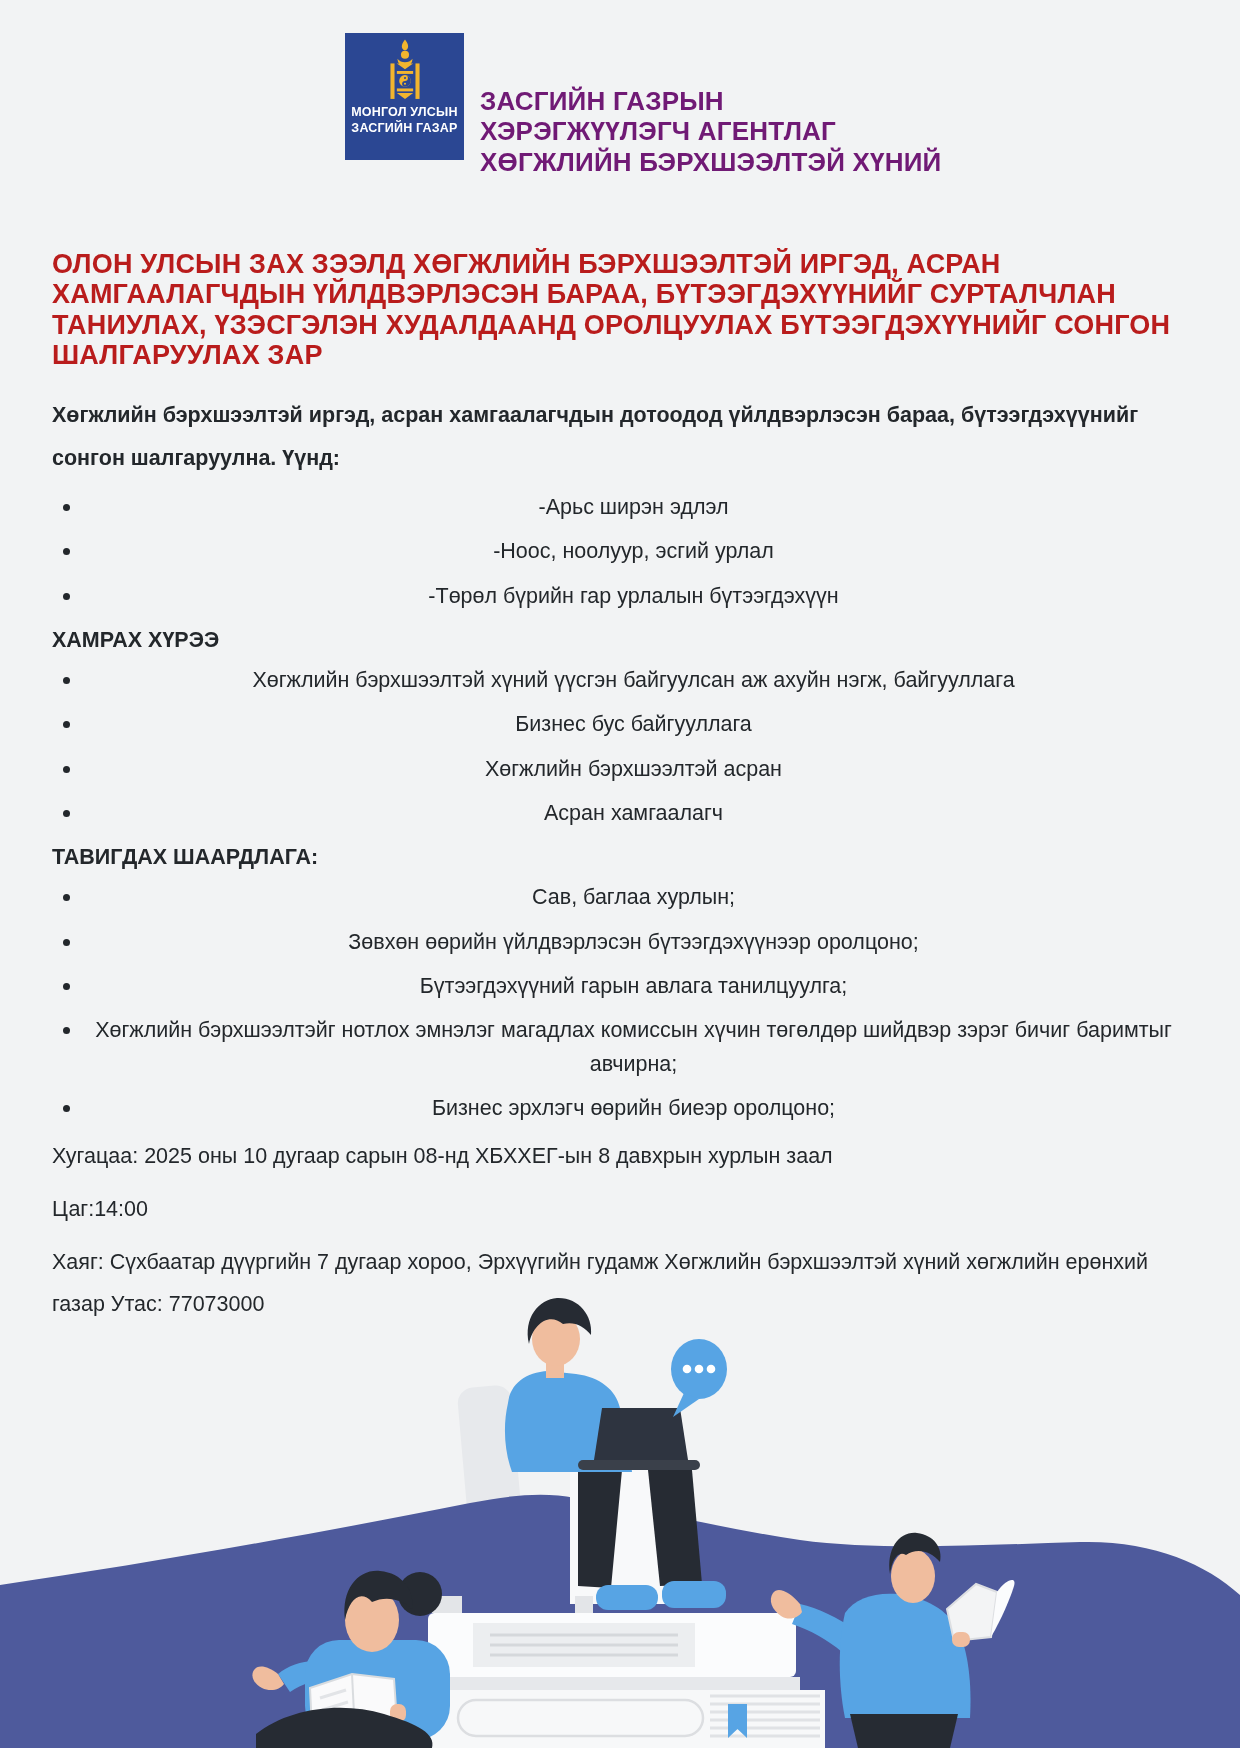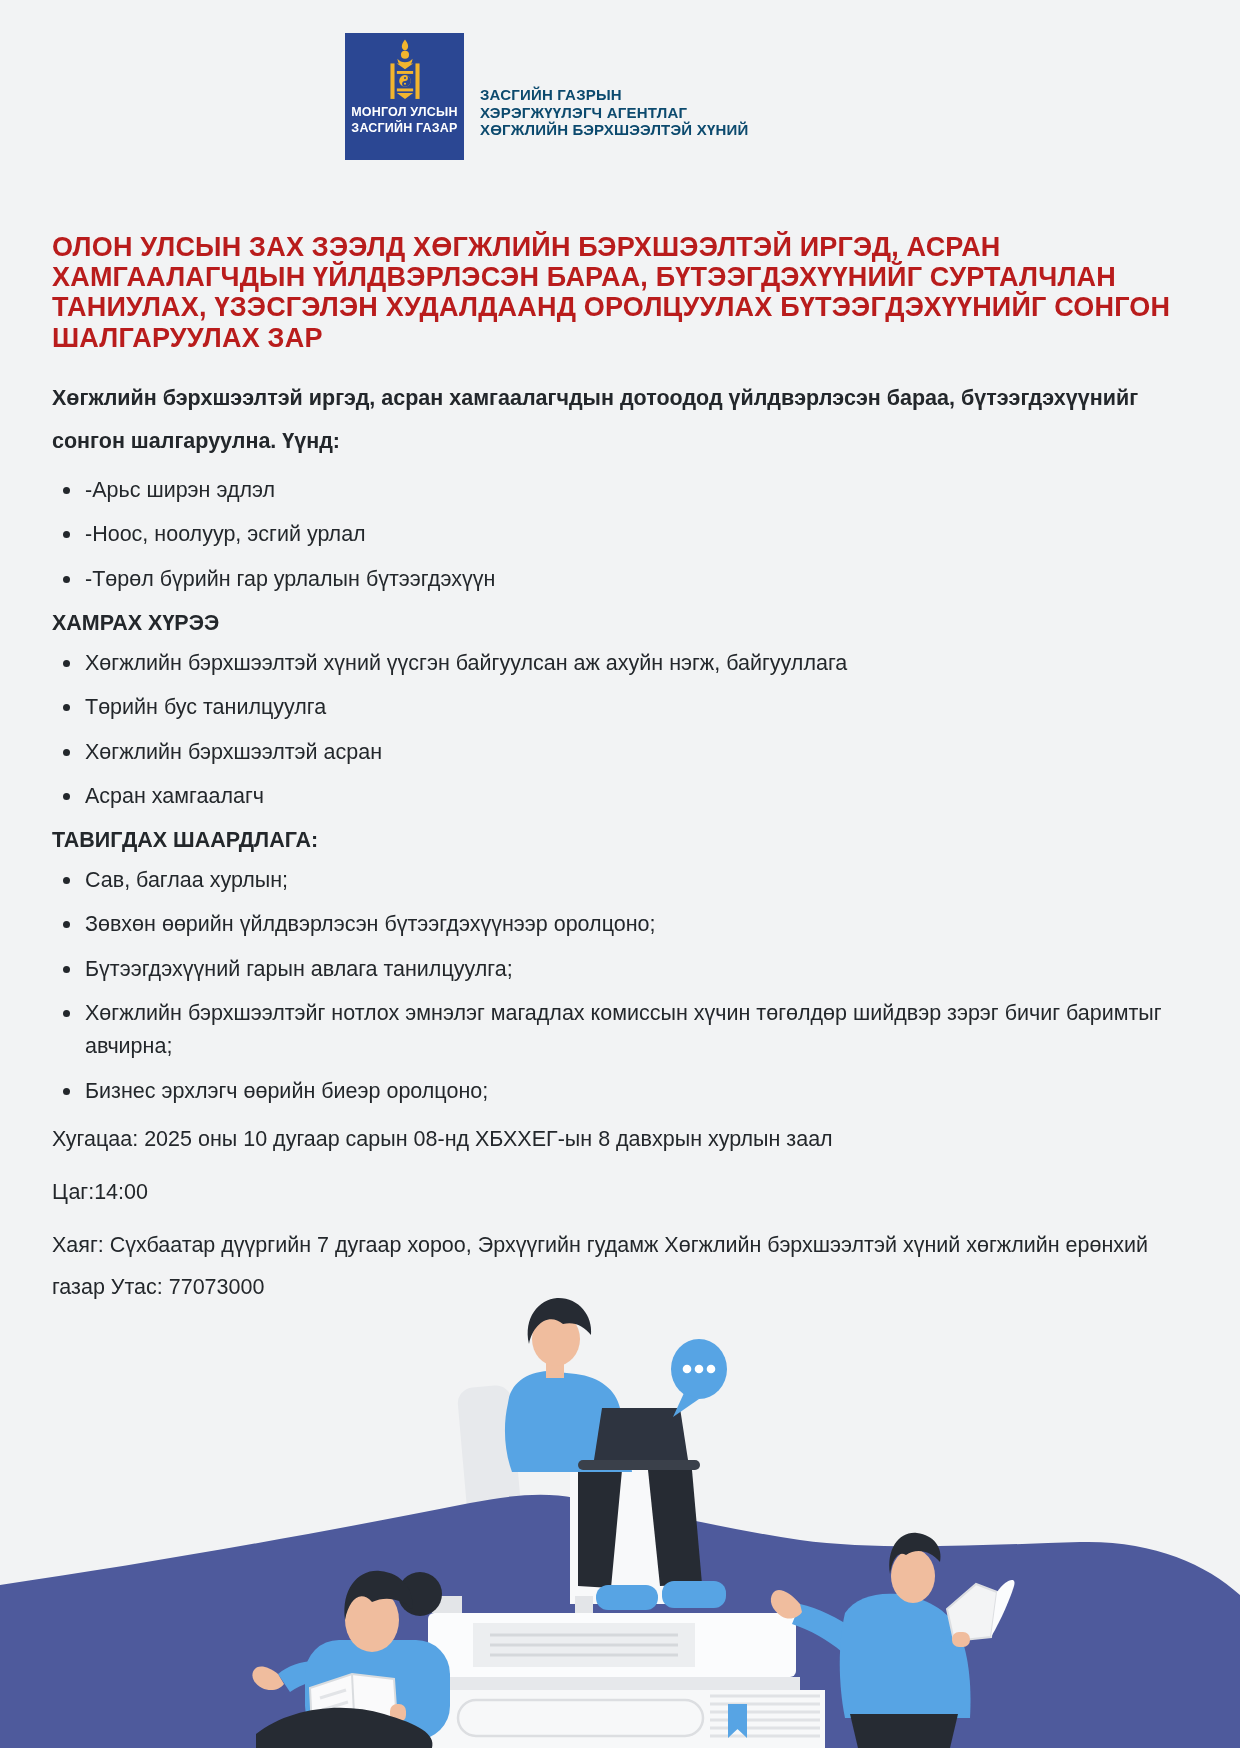--- a/index.html
+++ b/index.html
@@ -10,30 +10,30 @@
   }
   
   .gov-header{display:flex;align-items:flex-start;padding:33px 0 0 345px;}
   .logo-box{
     width:119px;height:127px;background:#2B4793;flex:0 0 auto;
     display:flex;flex-direction:column;align-items:center;justify-content:flex-start;
   }
   .logo-box svg{margin-top:6px;}
   .logo-caption{color:#FFFFFF;font-weight:bold;font-size:12.5px;line-height:1.25;
     text-align:center;letter-spacing:.2px;margin-top:2px;}
-  .agency-name{margin:53px 0 0 16px;color:#0c4a6e;font-weight:bold;
-    font-size:15px;line-height:1.17;letter-spacing:.2px;}
+  .agency-name{margin:53px 0 0 16px;color:#701a75;font-weight:bold;
+    font-size:26px;line-height:1.17;letter-spacing:.2px;}
   
   .content{position:relative;z-index:2;padding:0 52px;}
   .title{
     margin:72px 0 0;color:#b91c1c;font-size:27px;line-height:1.12;
     font-weight:bold;letter-spacing:.2px;max-width:1136px;
   }
   .intro{margin:24px 0 6px;font-weight:bold;font-size:21.5px;line-height:2.0;max-width:1130px;}
-  ul.list{list-style:none;margin:4px 0 2px;padding:0;max-width:1130px;}
+  ul.list{list-style:none;margin:4px 0 2px;padding:0;max-width:1130px;text-align:center;}
   ul.list li{
     position:relative;padding-left:33px;margin:11px 0;font-size:21.5px;line-height:1.55;
   }
   ul.list li::before{
     content:"";position:absolute;left:11px;top:13px;width:7px;height:7px;border-radius:50%;
     background:#23272B;
   }
   .sect{margin:15px 0 4px;font-size:21.5px;font-weight:bold;}
   .info{margin:11px 0;font-size:21.5px;line-height:1.95;max-width:1130px;}
   .info .lbl{font-weight:normal;}
@@ -83,21 +83,21 @@
 
     <ul class="list">
       <li>-Арьс ширэн эдлэл</li>
       <li>-Ноос, ноолуур, эсгий урлал</li>
       <li>-Төрөл бүрийн гар урлалын бүтээгдэхүүн</li>
     </ul>
 
     <h2 class="sect">ХАМРАХ ХҮРЭЭ</h2>
     <ul class="list">
       <li>Хөгжлийн бэрхшээлтэй хүний үүсгэн байгуулсан аж ахуйн нэгж, байгууллага</li>
-      <li>Төрийн бус танилцуулга</li>
+      <li>Бизнес бус байгууллага</li>
       <li>Хөгжлийн бэрхшээлтэй асран</li>
       <li>Асран хамгаалагч</li>
     </ul>
 
     <h2 class="sect">ТАВИГДАХ ШААРДЛАГА:</h2>
     <ul class="list">
       <li>Сав, баглаа хурлын;</li>
       <li>Зөвхөн өөрийн үйлдвэрлэсэн бүтээгдэхүүнээр оролцоно;</li>
       <li>Бүтээгдэхүүний гарын авлага танилцуулга;</li>
       <li>Хөгжлийн бэрхшээлтэйг нотлох эмнэлэг магадлах комиссын хүчин төгөлдөр шийдвэр зэрэг бичиг баримтыг авчирна;</li>

